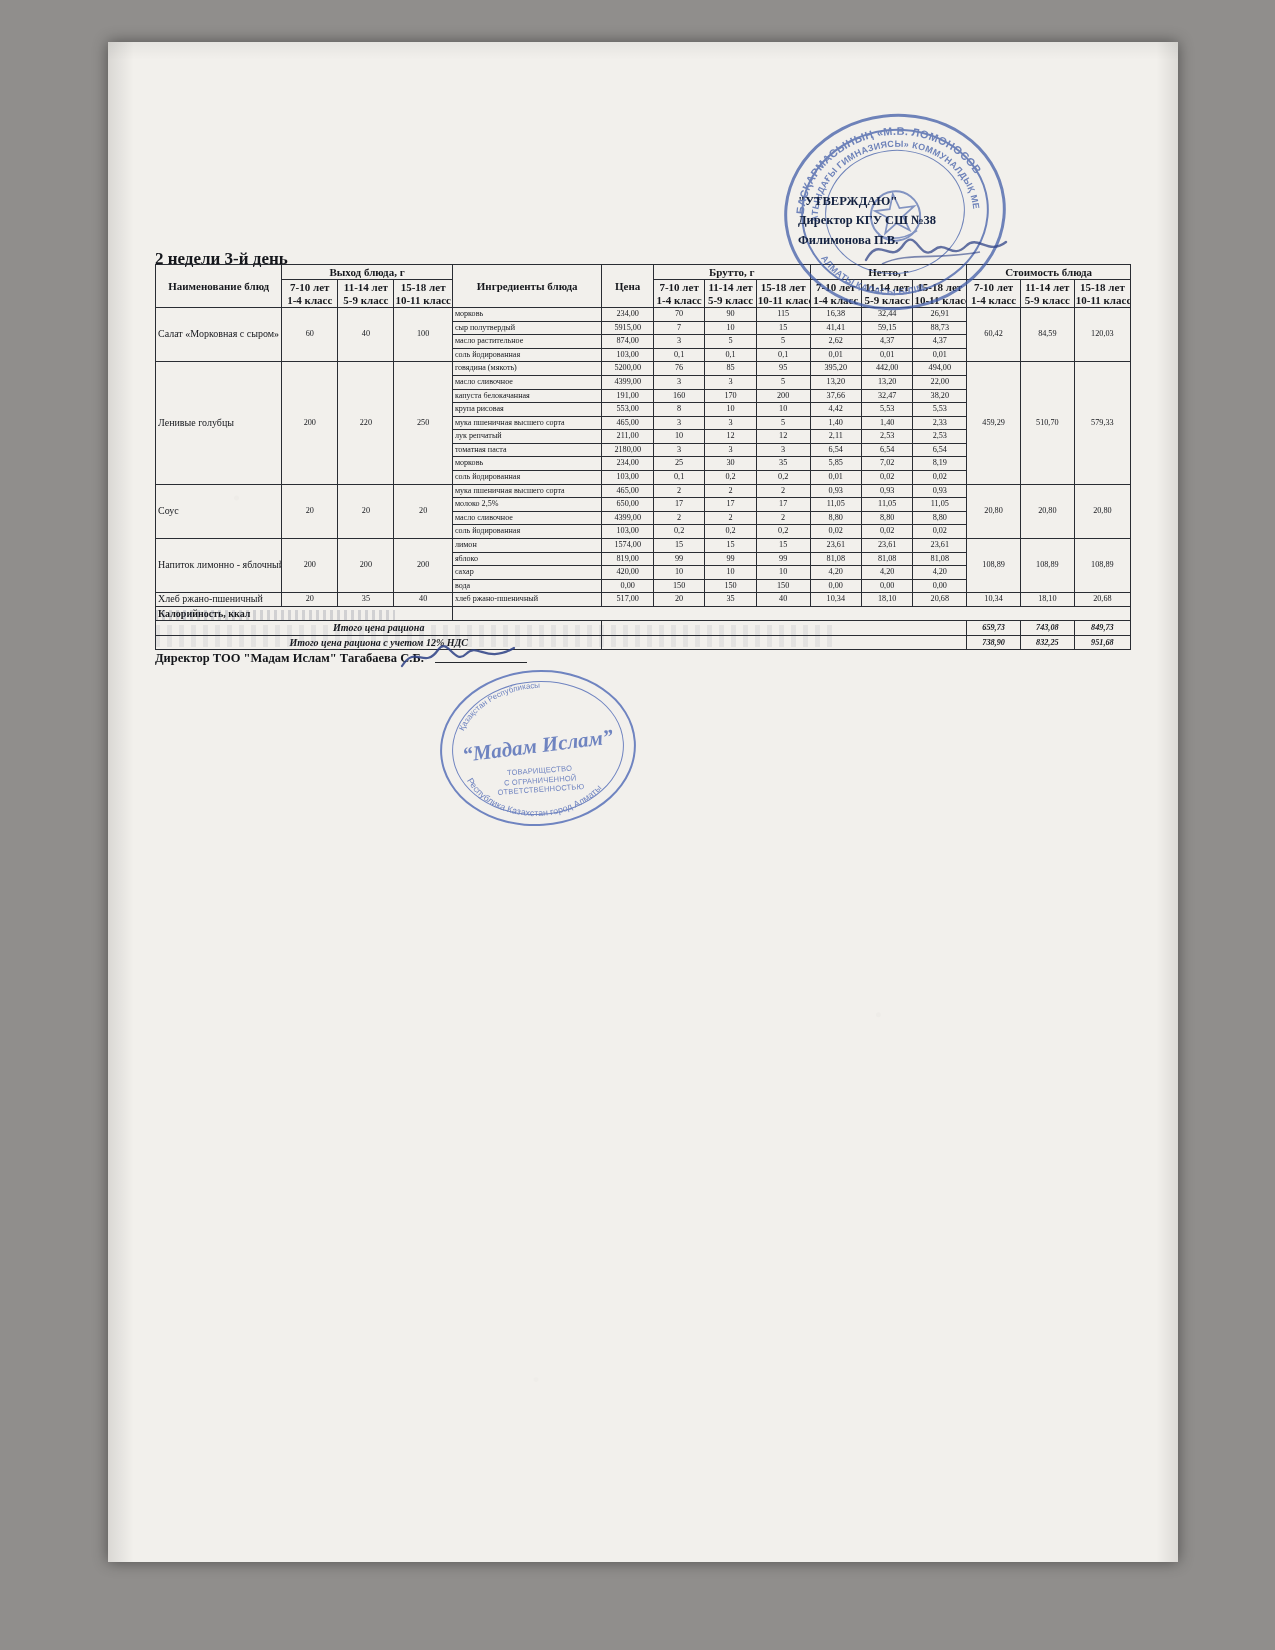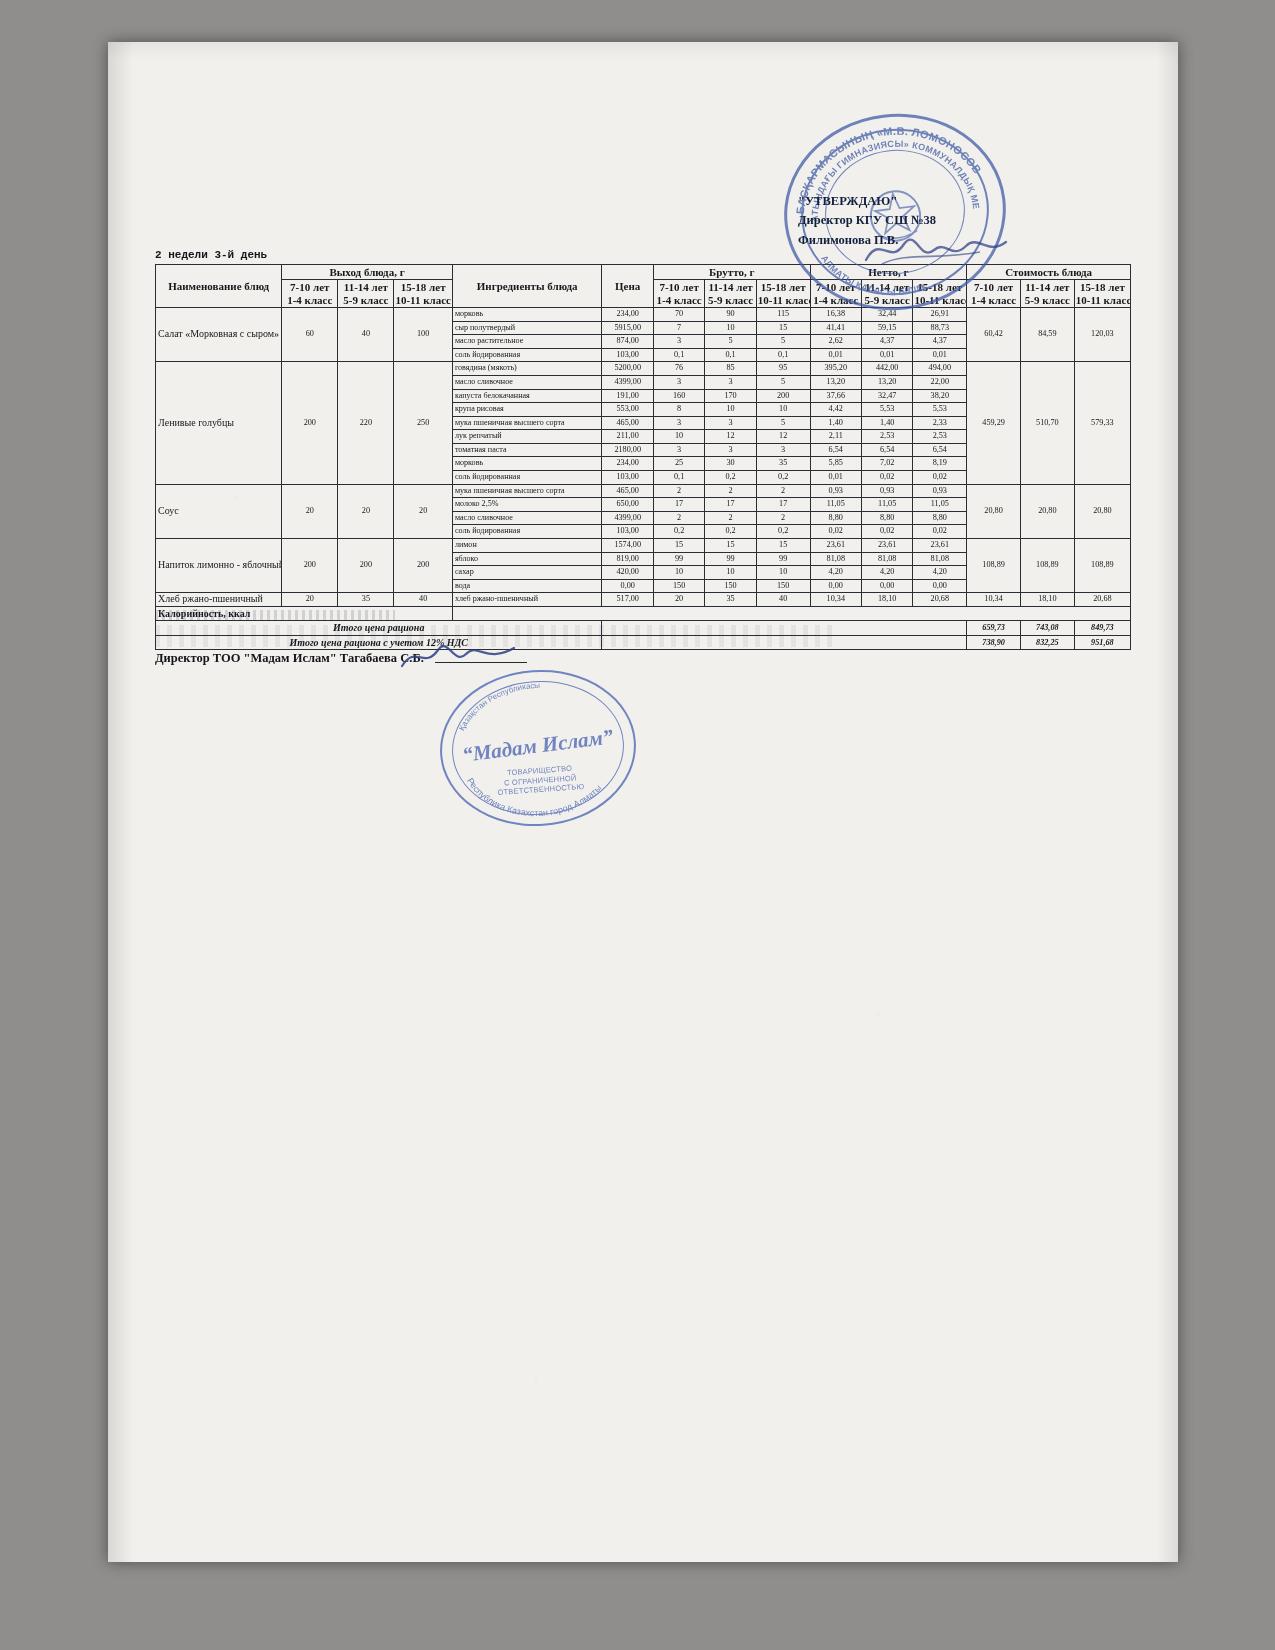--- a/index.html
+++ b/index.html
@@ -163,24 +163,24 @@
     fill: #3e5bb0;
     font-family: "Liberation Sans", sans-serif;
     font-size: 9px;
   }
 
   
   .doc-label {
     position: absolute;
     left: 47px;
     top: 207px;
-    font-size: 11px;
+    font-size: 17px;
     font-weight: bold;
     color: #15171c;
-    font-family: Liberation Mono, monospace;
+    font-family: Liberation Serif, serif;
   }
 
   .director-line {
     position: absolute;
     left: 47px;
     top: 609px;
     font-size: 12.5px;
     font-weight: bold;
     color: #131519;
     white-space: nowrap;

